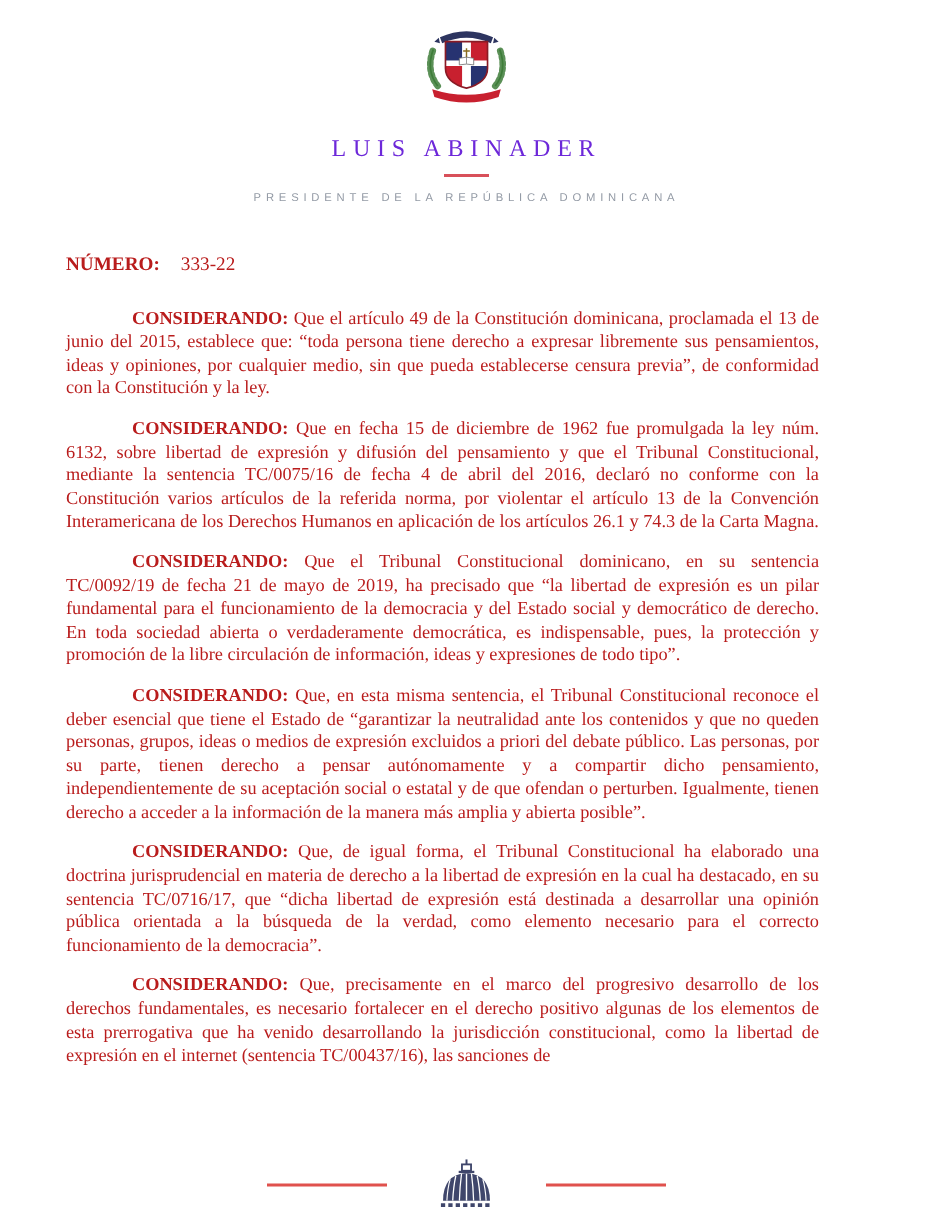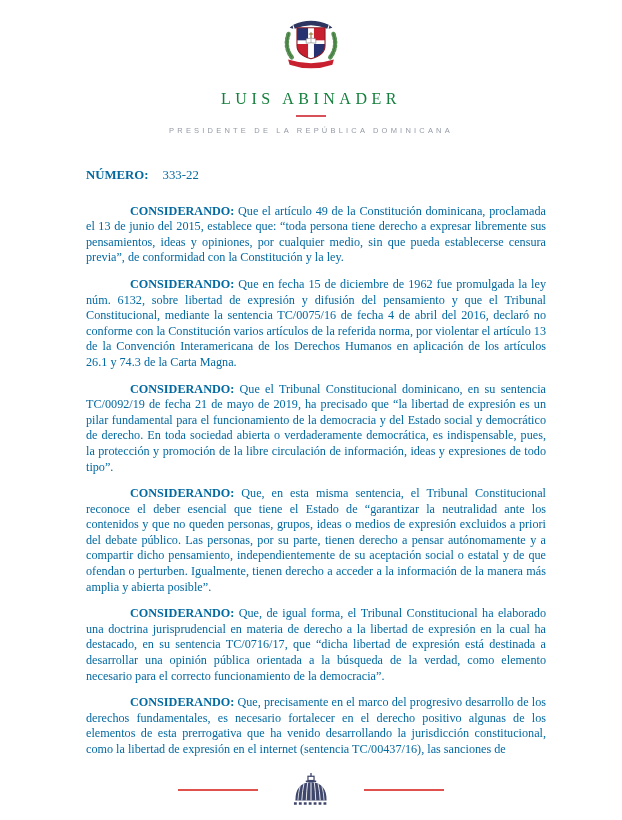--- a/index.html
+++ b/index.html
@@ -13,41 +13,41 @@
     box-sizing:border-box;
   }
   
   .letterhead { text-align:center; padding-top:13px; }
   .coa { display:inline-block; width:74px; height:62px; }
   .coa svg { width:74px; height:62px; display:block; }
   .president-name {
     margin-top:11px;
     font-size:16px;
     letter-spacing:4.5px;
-    color:#15803d;
+    color:#6d28d9;
     font-family:"Liberation Serif", serif;
   }
   .red-rule {
     width:30px; height:2px;
     background:#d8505a;
     margin:7px auto 9px auto;
   }
   .president-title {
     font-family:"Liberation Sans", sans-serif;
     font-size:7.5px;
     letter-spacing:3.2px;
     color:#939aa5;
   }
   
   .doc-body {
-    padding:33px 76px 0 86px;
+    padding:33px 76px 0 44px;
     text-align:justify;
     font-size:12.2px;
     line-height:15.6px;
-    color:#0369a1;
+    color:#b91c1c;
   }
   .numero {
     margin:0 0 20px 0;
     text-align:left;
     font-size:12.8px;
   }
   .numero .lbl { font-weight:bold; }
   .numero .val { margin-left:14px; }
   .para { margin:0 0 11px 0; }
   .para .lbl { font-weight:bold;margin-left:44px; }

